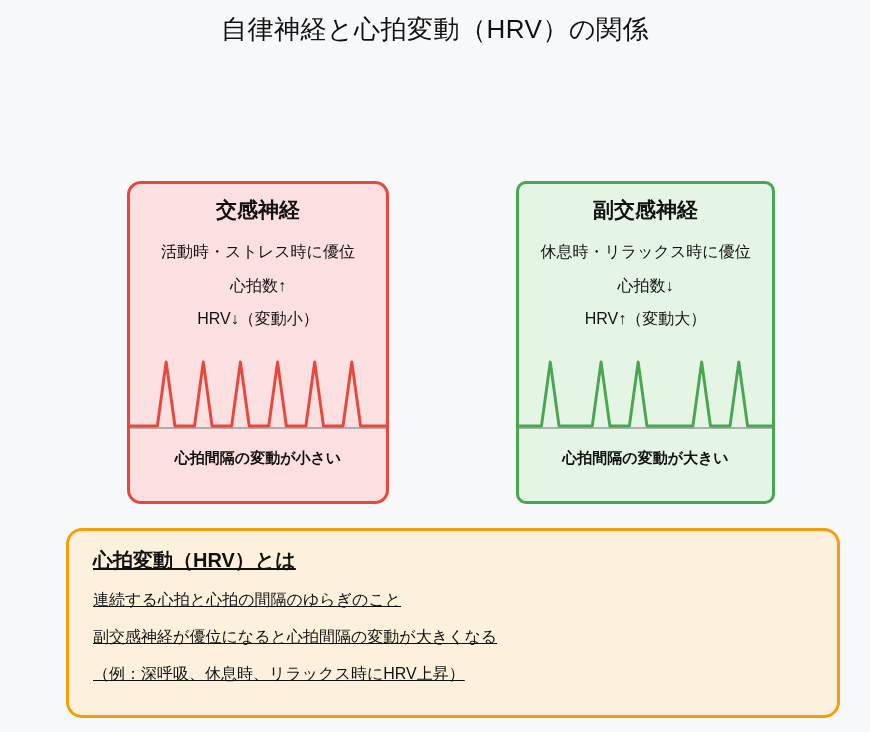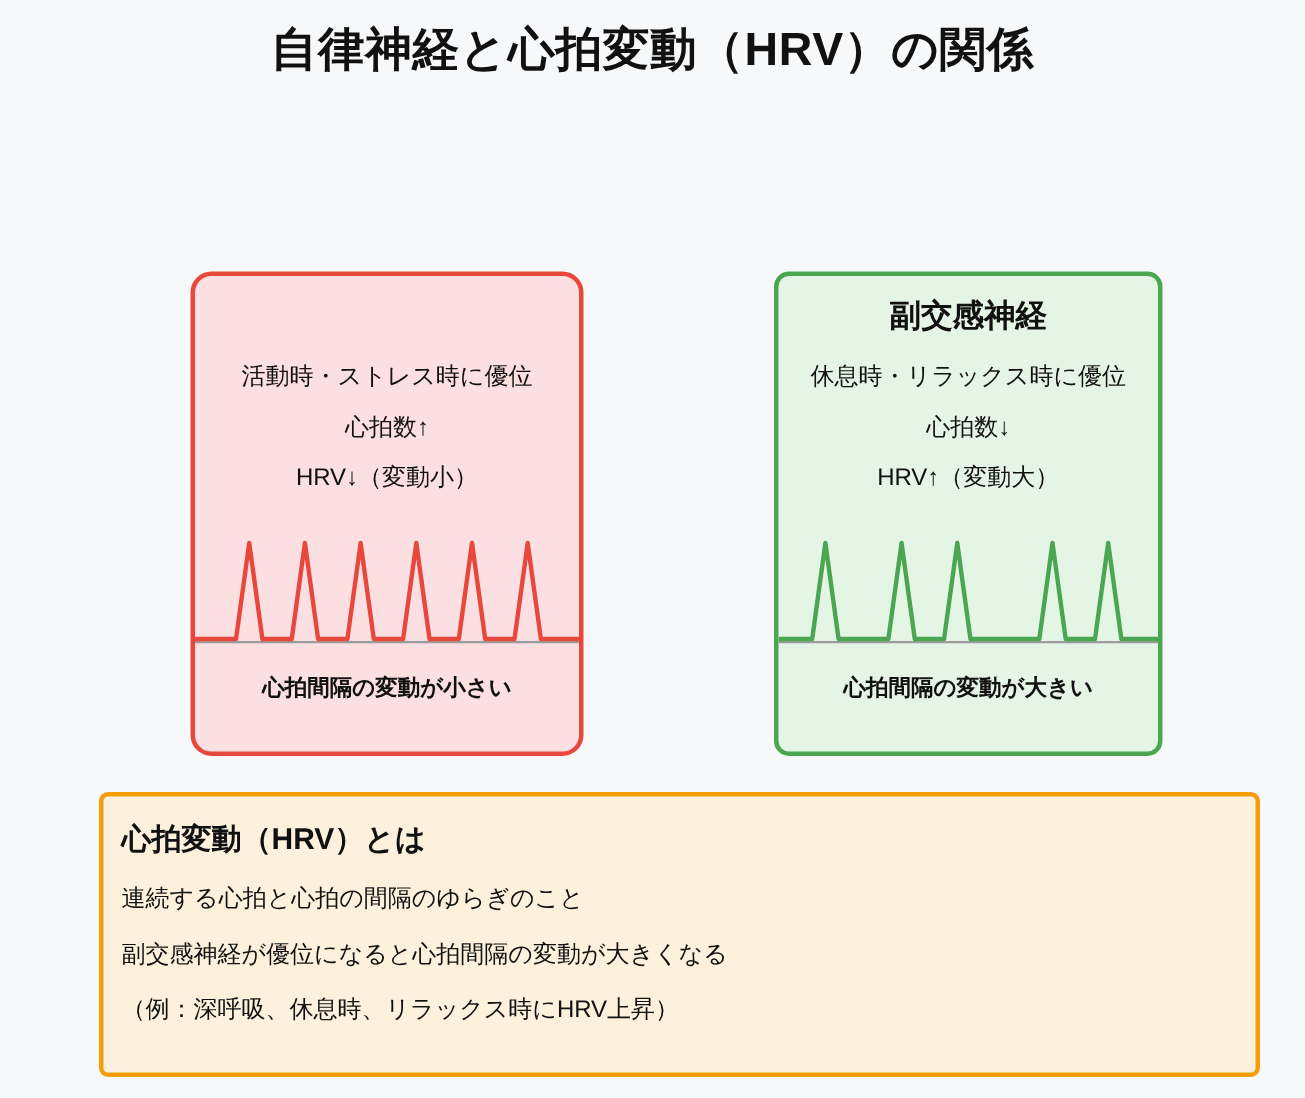--- a/index.html
+++ b/index.html
@@ -15,22 +15,22 @@
     height: 732px;
     background: #f7f8fa;
     overflow: hidden;
   }
   .diagram-title {
     position: absolute;
     top: 12px;
     left: 0;
     width: 870px;
     text-align: center;
-    font-size: 31px;
-    font-weight: bold;
+    font-size: 26px;
+    font-weight: normal;
     margin: 0;
     letter-spacing: 0.5px;
   }
   .ans-box {
     position: absolute;
     left: 63px;
     top: 100px;
     width: 775px;
     height: 133px;
     box-sizing: border-box;
@@ -95,23 +95,24 @@
     font-weight: bold;
   }
   .info-box {
     position: absolute;
     left: 66px;
     top: 528px;
     width: 774px;
     height: 190px;
     box-sizing: border-box;
     border: 3px solid;
-    border-radius: 6px;
-    padding: 17px 12px;
+    border-radius: 16px;
+    padding: 17px 24px;
     z-index: 1;
+    text-decoration: underline;
   }
   .info-title {
     margin: 0;
     font-size: 20px;
     font-weight: bold;
     line-height: 24px;
   }
   .info-line {
     margin: 18px 0 0 0;
     font-size: 16px;
@@ -120,20 +121,21 @@
 </style>
 </head>
 <body>
 
 <div class="stage">
 
   <h1 class="diagram-title">自律神経と心拍変動（HRV）の関係</h1>
 
 
   <div class="nerve-card left" style="background-color: rgb(252, 223, 225); border-color: rgb(232, 72, 60);">
+    <h2 class="card-title">交感神経</h2>
     <div class="card-line l1">活動時・ストレス時に優位</div>
     <div class="card-line l2">心拍数↑</div>
     <div class="card-line l3">HRV↓（変動小）</div>
     <svg class="waveform" xmlns="http://www.w3.org/2000/svg" preserveAspectRatio="none" viewBox="0 0 262 74">
         <line x1="0" y1="71" x2="262" y2="71" stroke="#9b9b9b" stroke-width="1.5"></line>
         <polyline points="0,69 28,69 37,5 46,69 66,69 75,5 84,69 104,69 113,5 122,69 142,69 151,5 160,69 180,69 189,5 198,69 218,69 227,5 236,69 262,69" fill="none" stroke="#e8483c" stroke-width="3" stroke-linejoin="round"></polyline>
       </svg>
     <div class="card-caption">心拍間隔の変動が小さい</div>
   </div>
 

